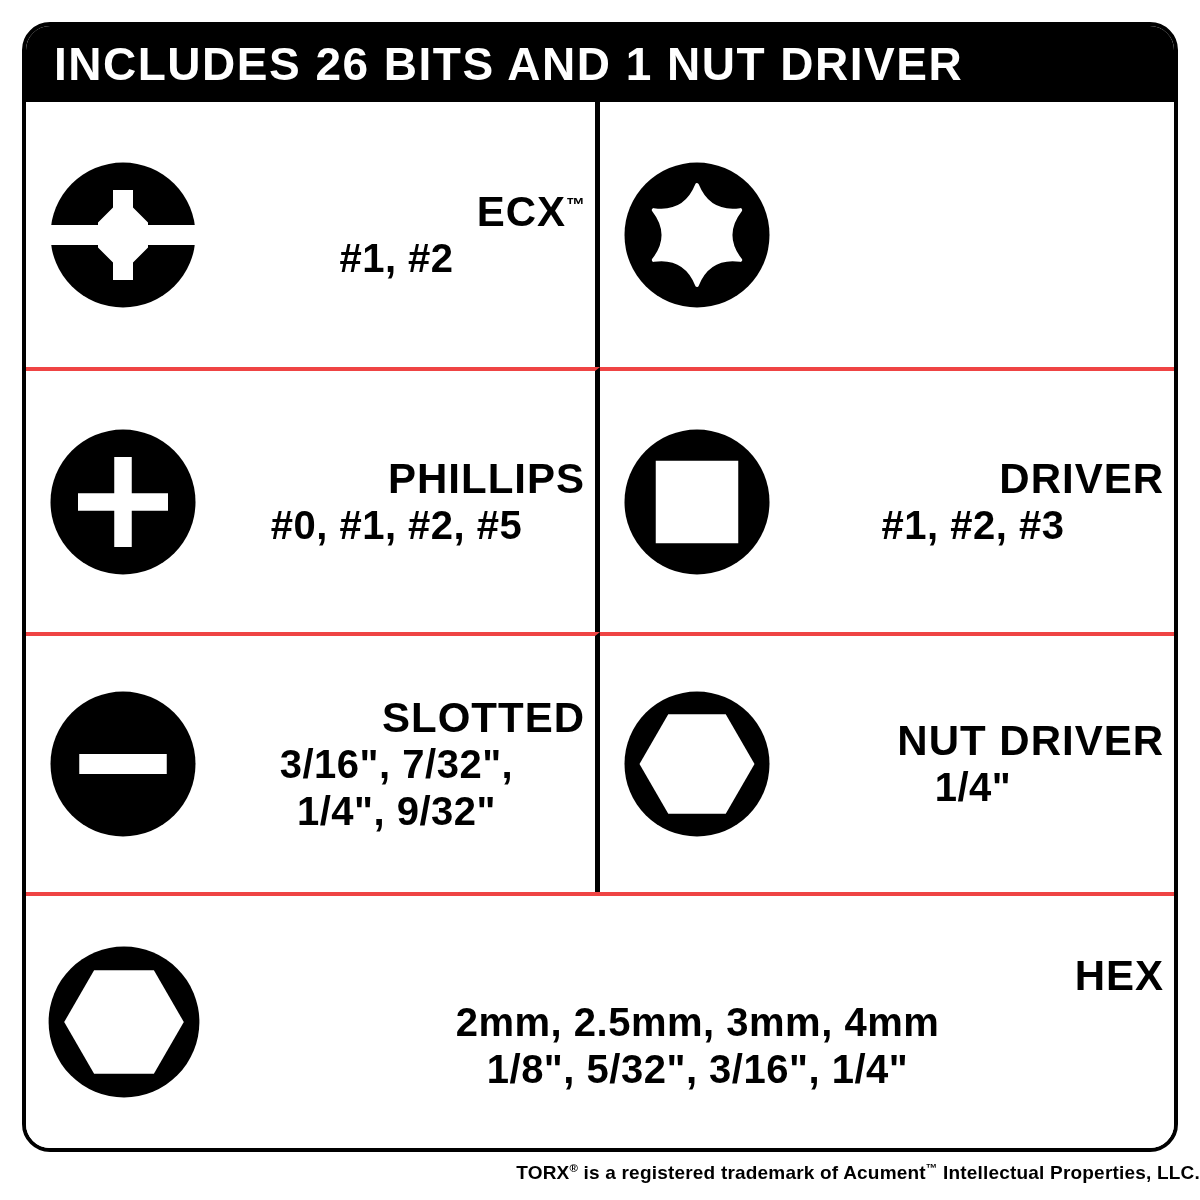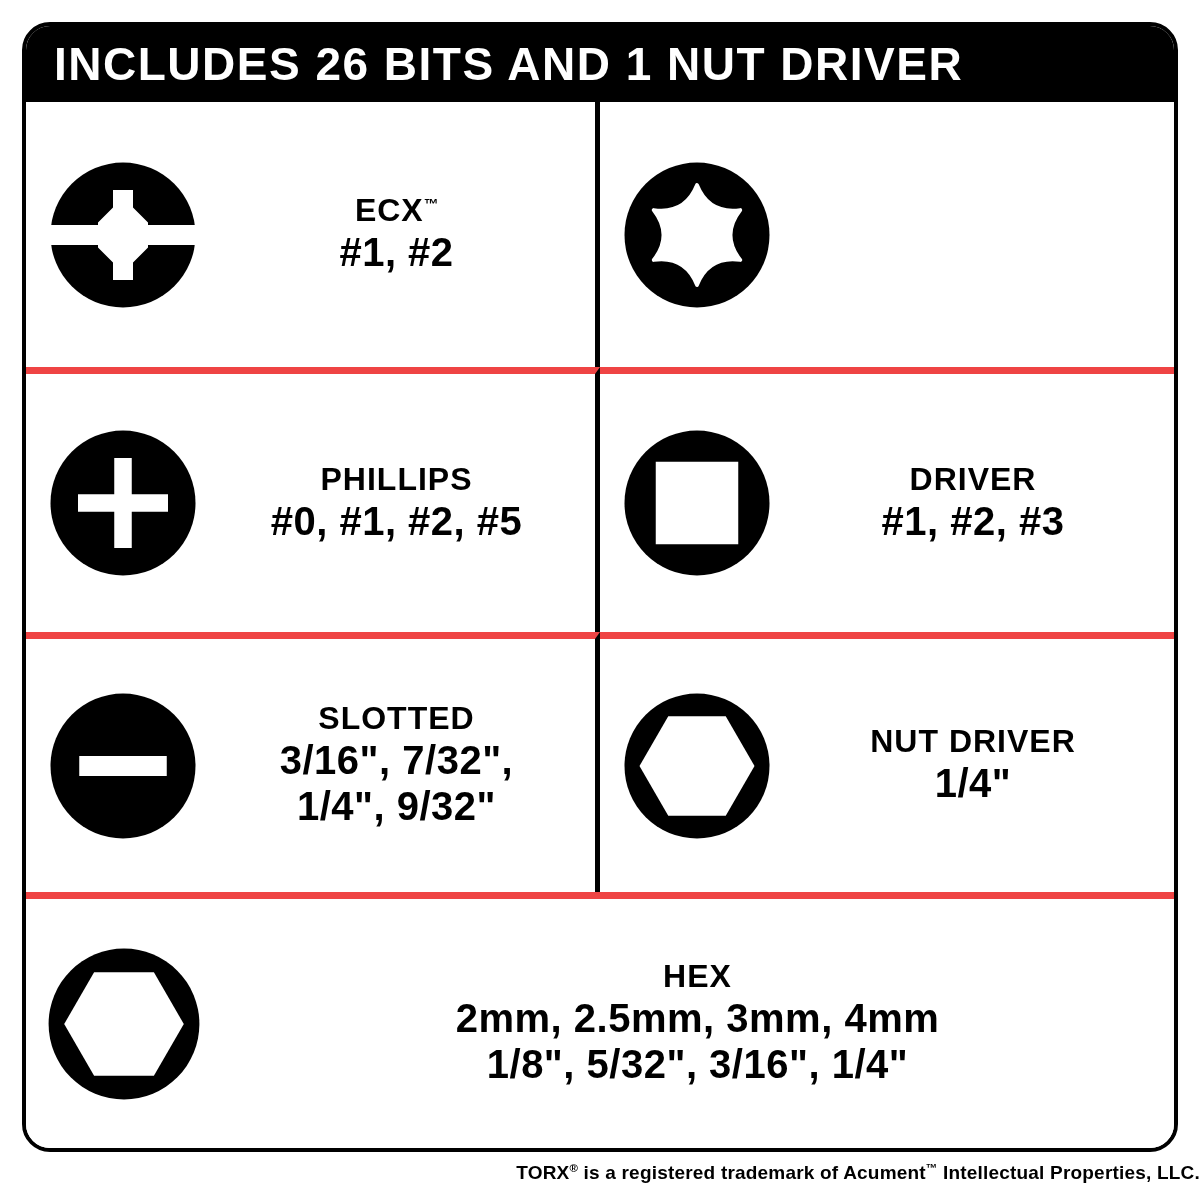--- a/index.html
+++ b/index.html
@@ -48,45 +48,46 @@
     display: grid;
     grid-template-columns: 1fr 1fr;
     grid-template-rows: 265px 265px 260px 256px;
   }
   .cell {
     display: flex;
     align-items: center;
     box-sizing: border-box;
     background: #fff;
   }
-  .cell.bt { border-top: 7px solid #ef4444; }
+  .cell.bt { border-top: 4px solid #ef4444; }
   .cell.br { border-right: 5px solid #000; }
   .cell-full { grid-column: 1 / -1; gap: 19px; }
   .bit-icon {
     width: 150px;
     height: 150px;
     margin-left: 22px;
     flex: none;
   }
   .cell-full .bit-icon {
     width: 156px;
     height: 156px;
     margin-left: 20px;
   }
   .text {
     flex: 1;
     text-align: center;
     padding: 0 10px;
   }
   .title {
-    font-size: 32px;
+    font-size: 42px;
     font-weight: 700;
     letter-spacing: 1px;
     line-height: 1.12;
     white-space: nowrap;
+    text-align: right;
   }
   .title sup {
     font-size: 45%;
     vertical-align: super;
     letter-spacing: 0;
   }
   .line {
     font-size: 40px;
     font-weight: 700;
     letter-spacing: 0.5px;

